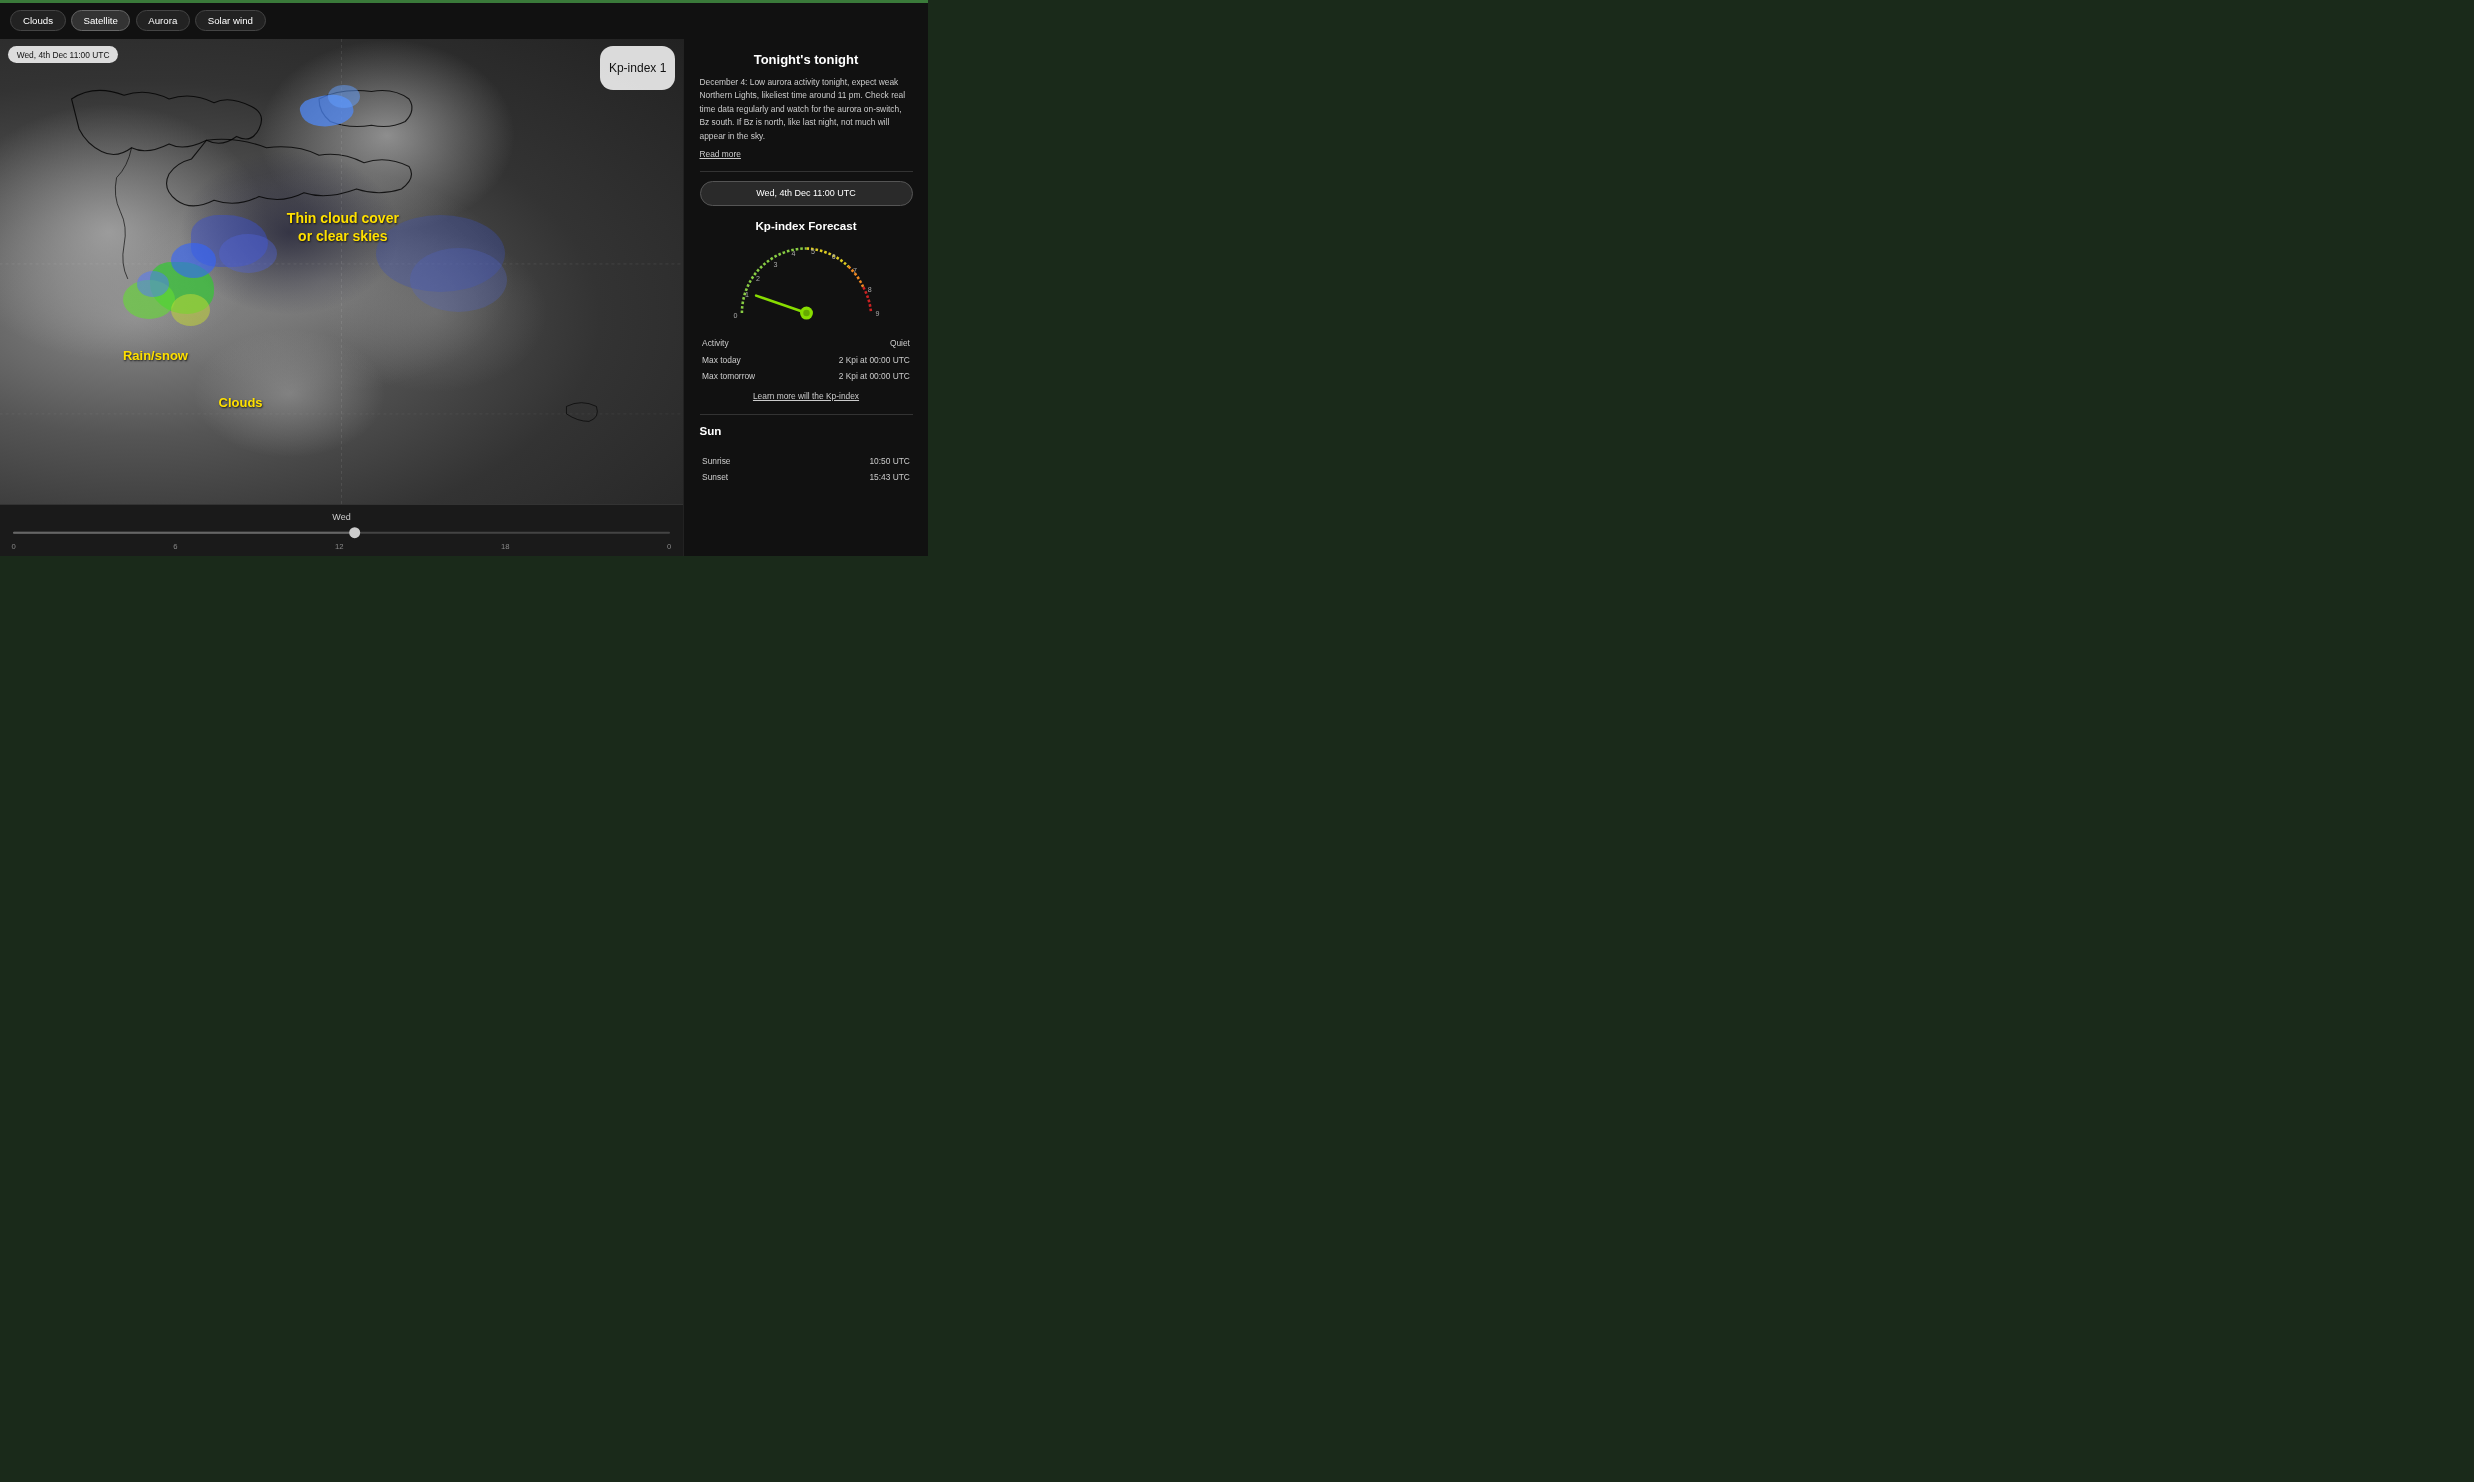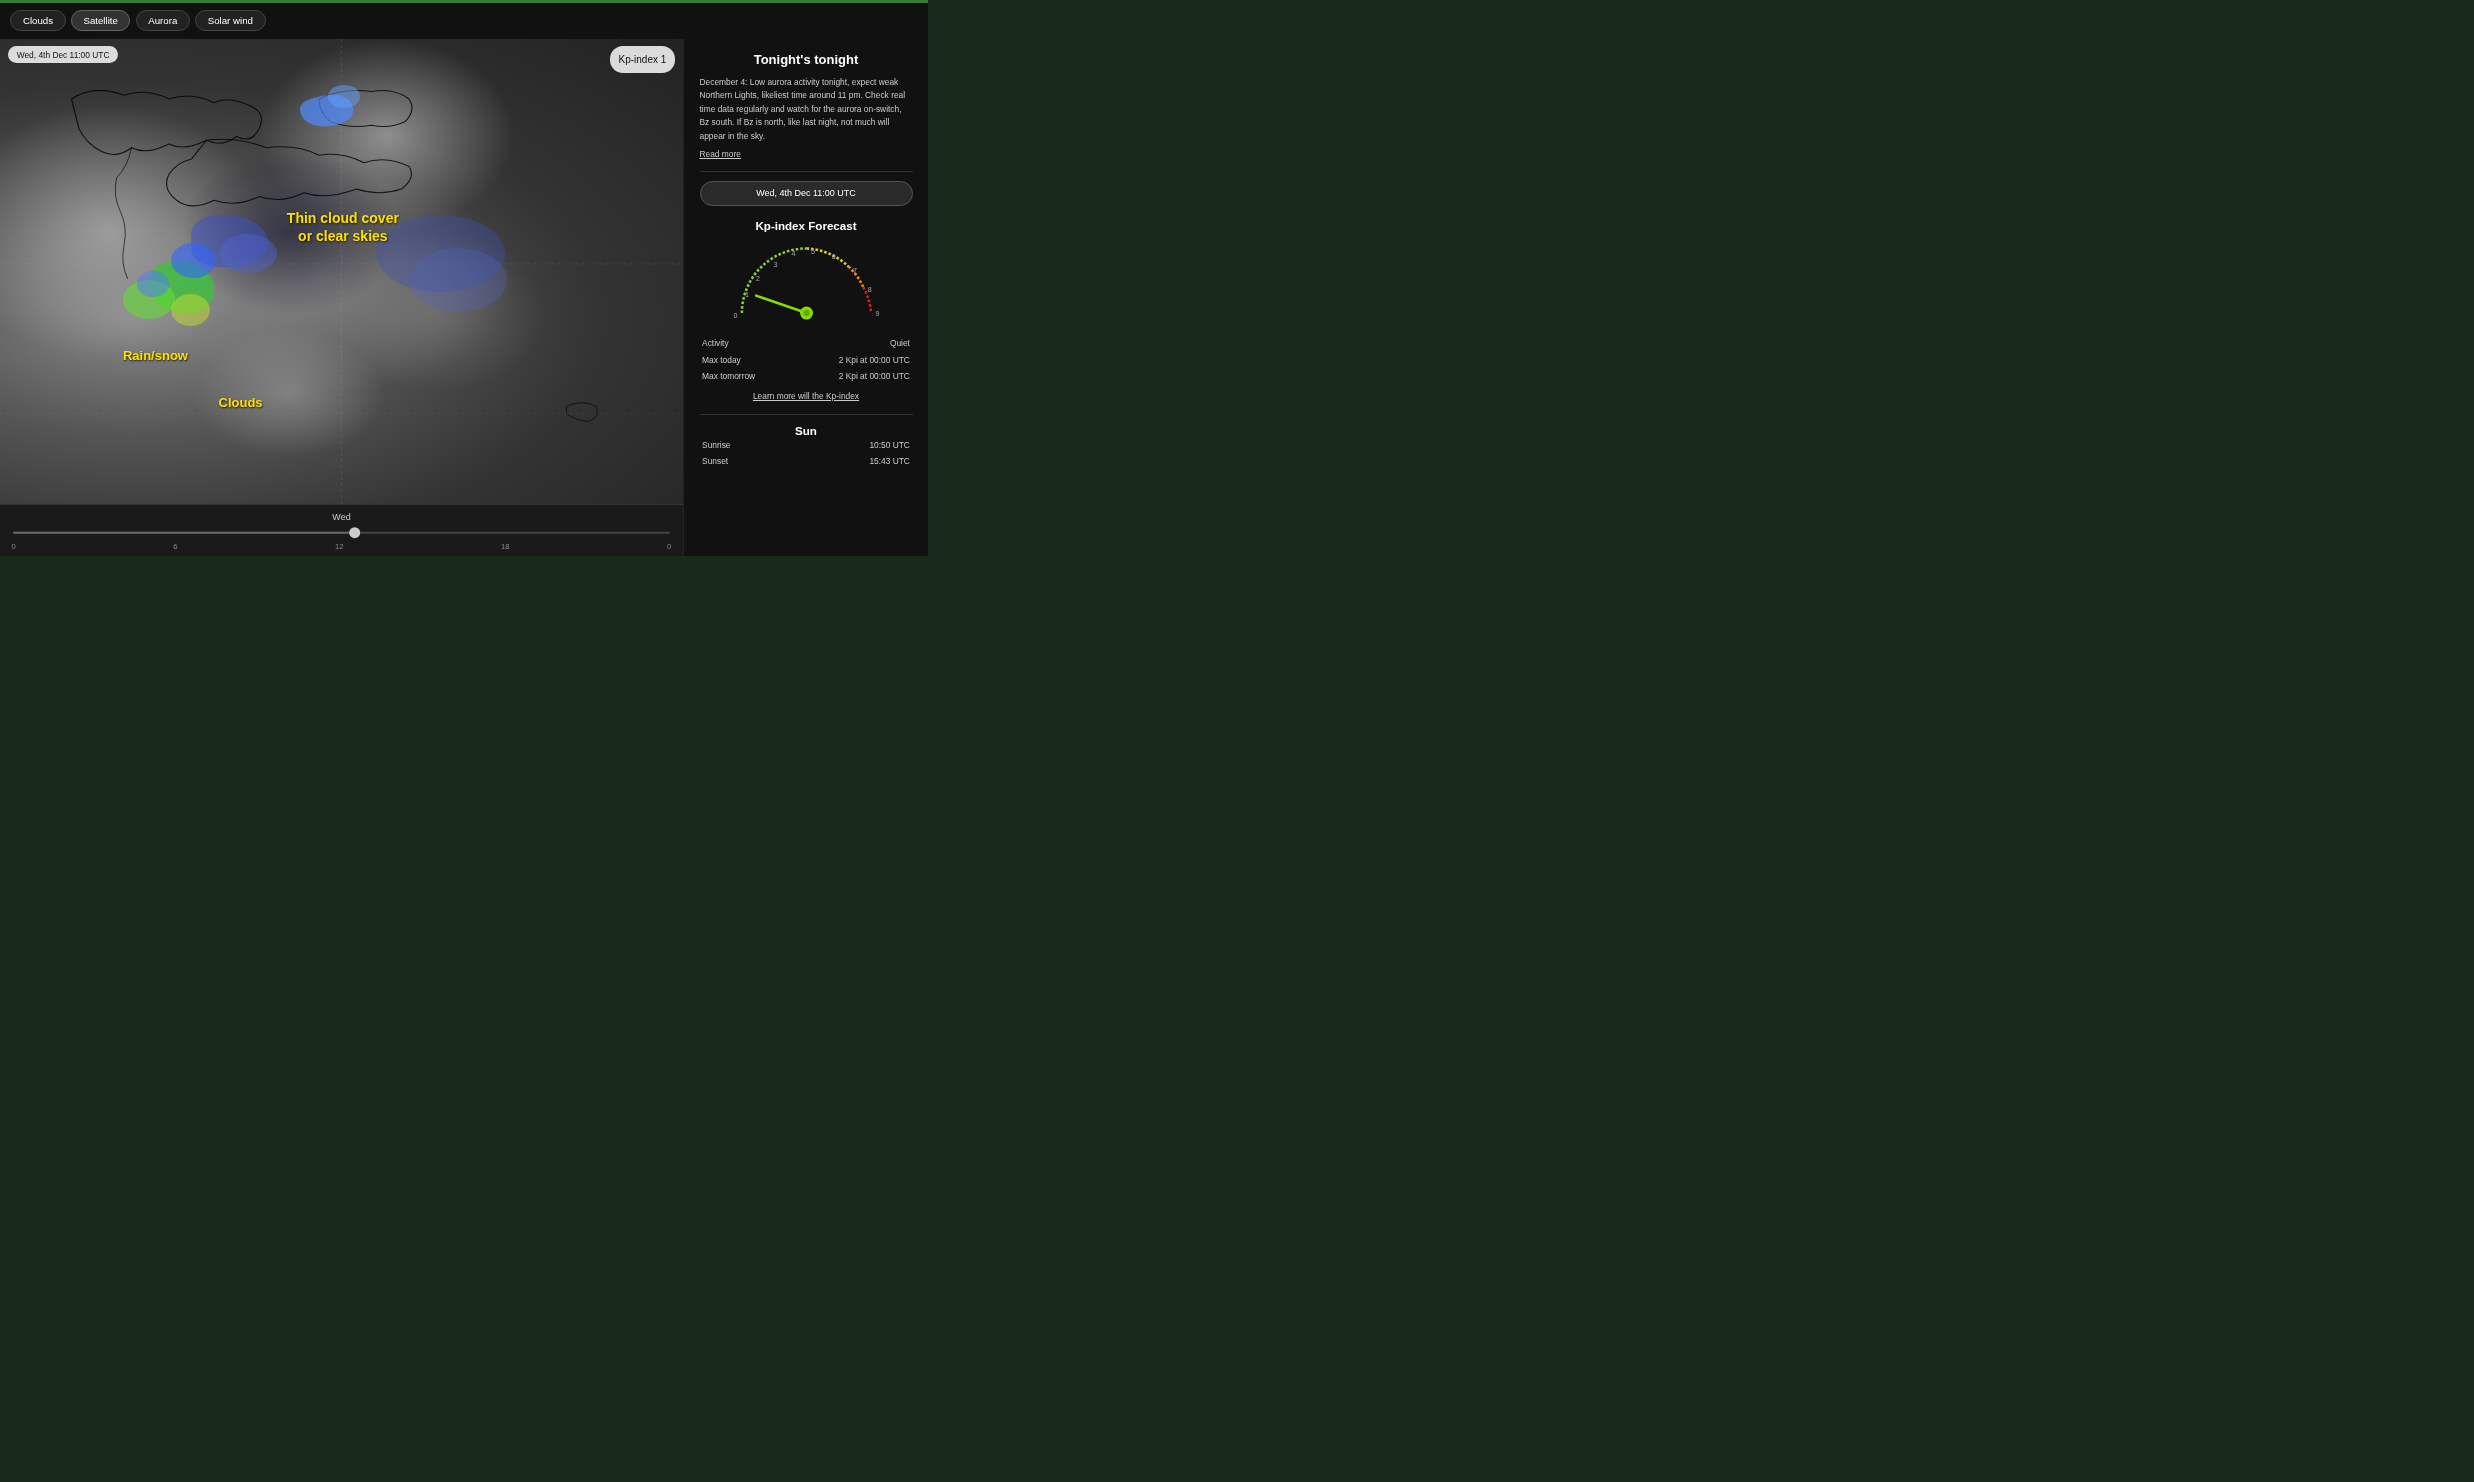--- a/index.html
+++ b/index.html
@@ -94,22 +94,22 @@
     }
 
     
     .kp-badge {
       position: absolute;
       top: 7.7px;
       right: 7.7px;
       background: rgba(240,240,240,0.9);
       color: #111;
       border-radius: 13px;
-      padding: 8px 9px;
-      font-size: 10px;
+      padding: 15px 9px;
+      font-size: 12px;
       font-weight: 500;
     }
 
     
     .map-label {
       position: absolute;
       font-weight: bold;
       text-shadow: 0.6px 0.6px 1.9px rgba(0,0,0,0.8);
       pointer-events: none;
       margin-top: 40px;
@@ -306,22 +306,21 @@
       color: #ccc;
       cursor: pointer;
       text-decoration: underline;
       margin-bottom: 13px;
       display: block;
     }
 
     .sun-section-title {
       font-size: 11.6px;
       font-weight: 700;
-      text-align: center;
-      margin-bottom: 0;
+      margin-bottom: 16px;
     }
 
     .sun-table {
       width: 100%;
       border-collapse: collapse;
       font-size: 8.4px;
     }
 
     .sun-table td {
       padding: 3.2px 2.6px;

